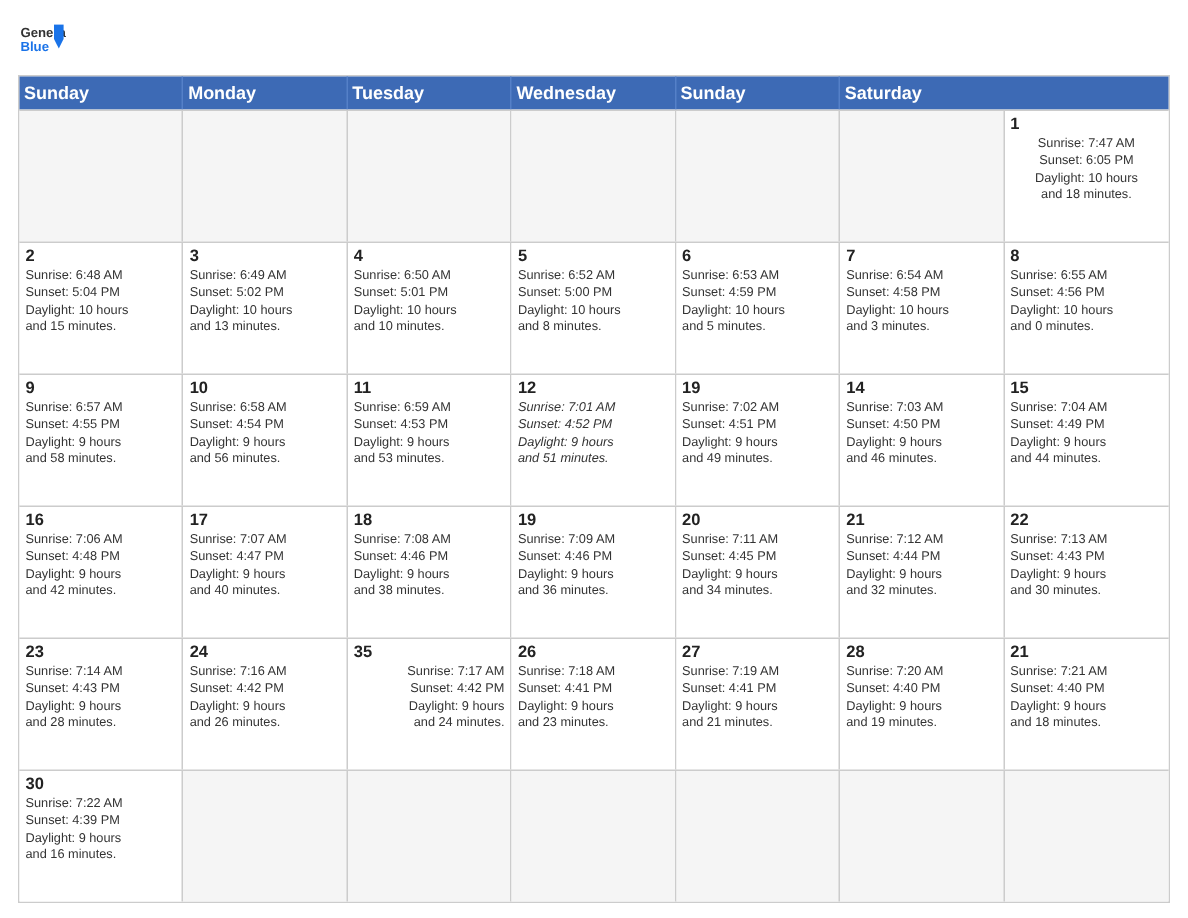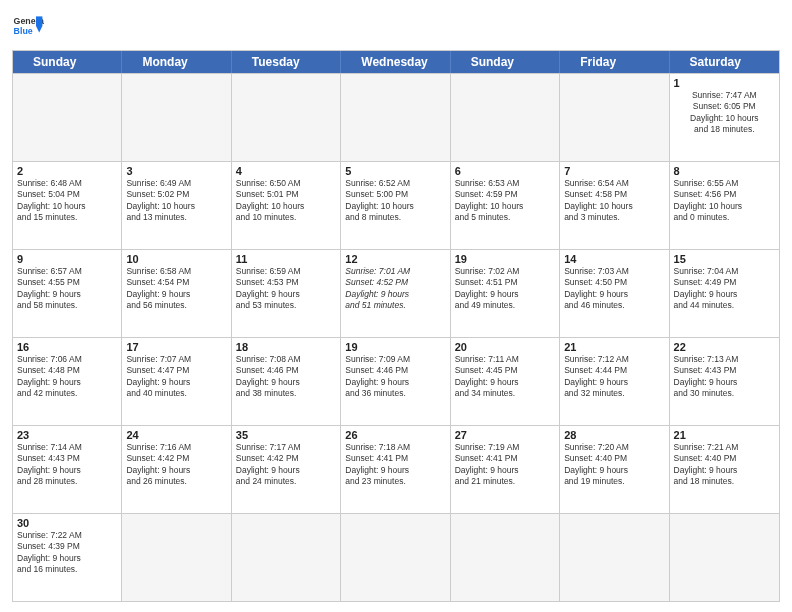--- a/index.html
+++ b/index.html
@@ -53,21 +53,21 @@
     }
     .cal-header {
       display: grid;
       grid-template-columns: repeat(7, 1fr);
       background: #3d6ab5;
     }
     .cal-header-cell {
       color: #fff;
       font-size: 12px;
       font-weight: bold;
-      padding: 4px 20px;
+      padding: 4px 3px;
       border-right: 1px solid #5580c8;
       text-align: left;
     }
     .cal-header-cell:last-child { border-right: none; }
     .cal-body {
       display: flex;
       flex-direction: column;
       flex: 1;
     }
     .cal-row {
@@ -118,21 +118,20 @@
     </div>
   </div>
 
   <div class="calendar">
     <div class="cal-header">
     <div class="cal-header-cell">Sunday</div>
         <div class="cal-header-cell">Monday</div>
         <div class="cal-header-cell">Tuesday</div>
         <div class="cal-header-cell">Wednesday</div>
         <div class="cal-header-cell">Sunday</div>
-        <div class="cal-header-cell">Friday</div>
         <div class="cal-header-cell">Saturday</div>
       </div>
     <div class="cal-body">
     <div class="cal-row">
           <div class="cal-cell empty"></div>
           <div class="cal-cell empty"></div>
           <div class="cal-cell empty"></div>
           <div class="cal-cell empty"></div>
           <div class="cal-cell empty"></div>
           <div class="cal-cell empty"></div>
@@ -307,21 +306,21 @@
           </div>
           <div class="cal-cell">
             <div class="day-num">24</div>
             <div class="day-info" style="white-space: pre-line;">Sunrise: 7:16 AM
 Sunset: 4:42 PM
 Daylight: 9 hours
 and 26 minutes.</div>
           </div>
           <div class="cal-cell">
             <div class="day-num">35</div>
-            <div class="day-info" style="white-space: pre-line;">Sunrise: 7:17 AM
+            <div class="day-info" style="white-space: pre-line; text-align: right;">Sunrise: 7:17 AM
 Sunset: 4:42 PM
 Daylight: 9 hours
 and 24 minutes.</div>
           </div>
           <div class="cal-cell">
             <div class="day-num">26</div>
             <div class="day-info" style="white-space: pre-line;">Sunrise: 7:18 AM
 Sunset: 4:41 PM
 Daylight: 9 hours
 and 23 minutes.</div>

